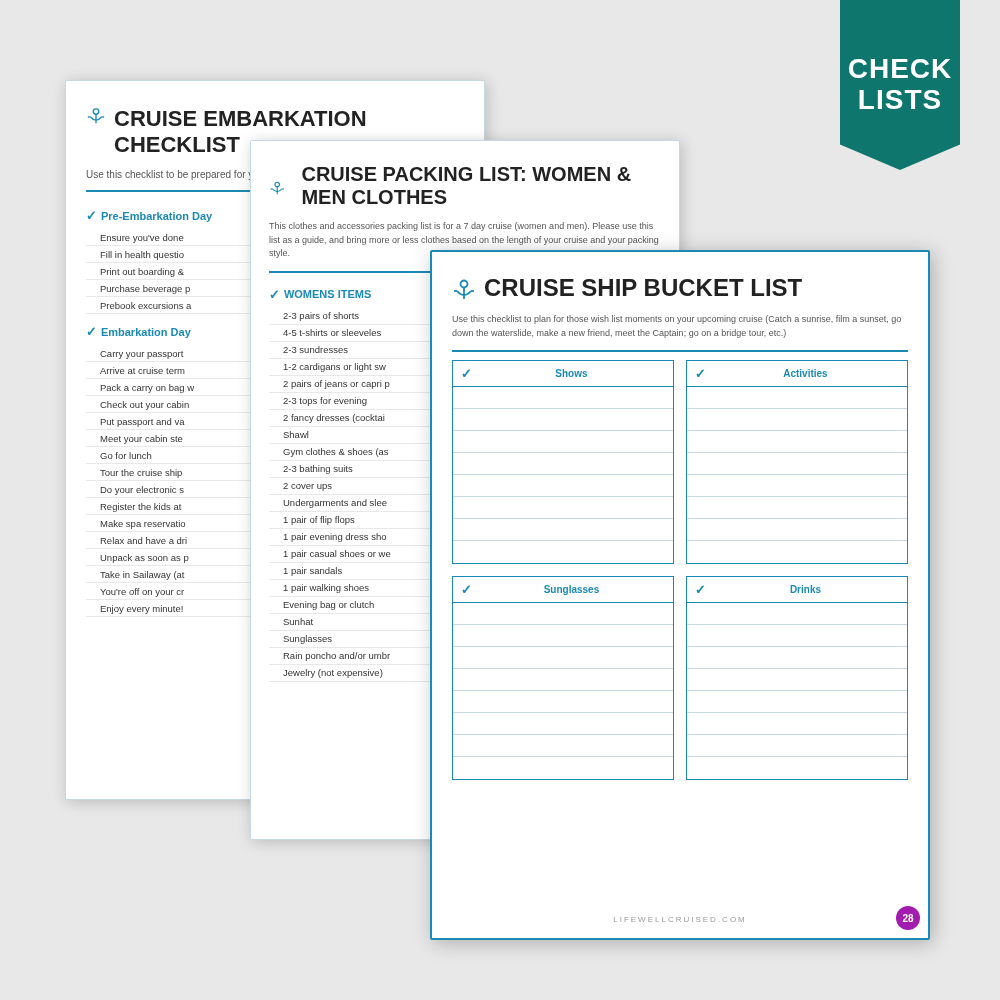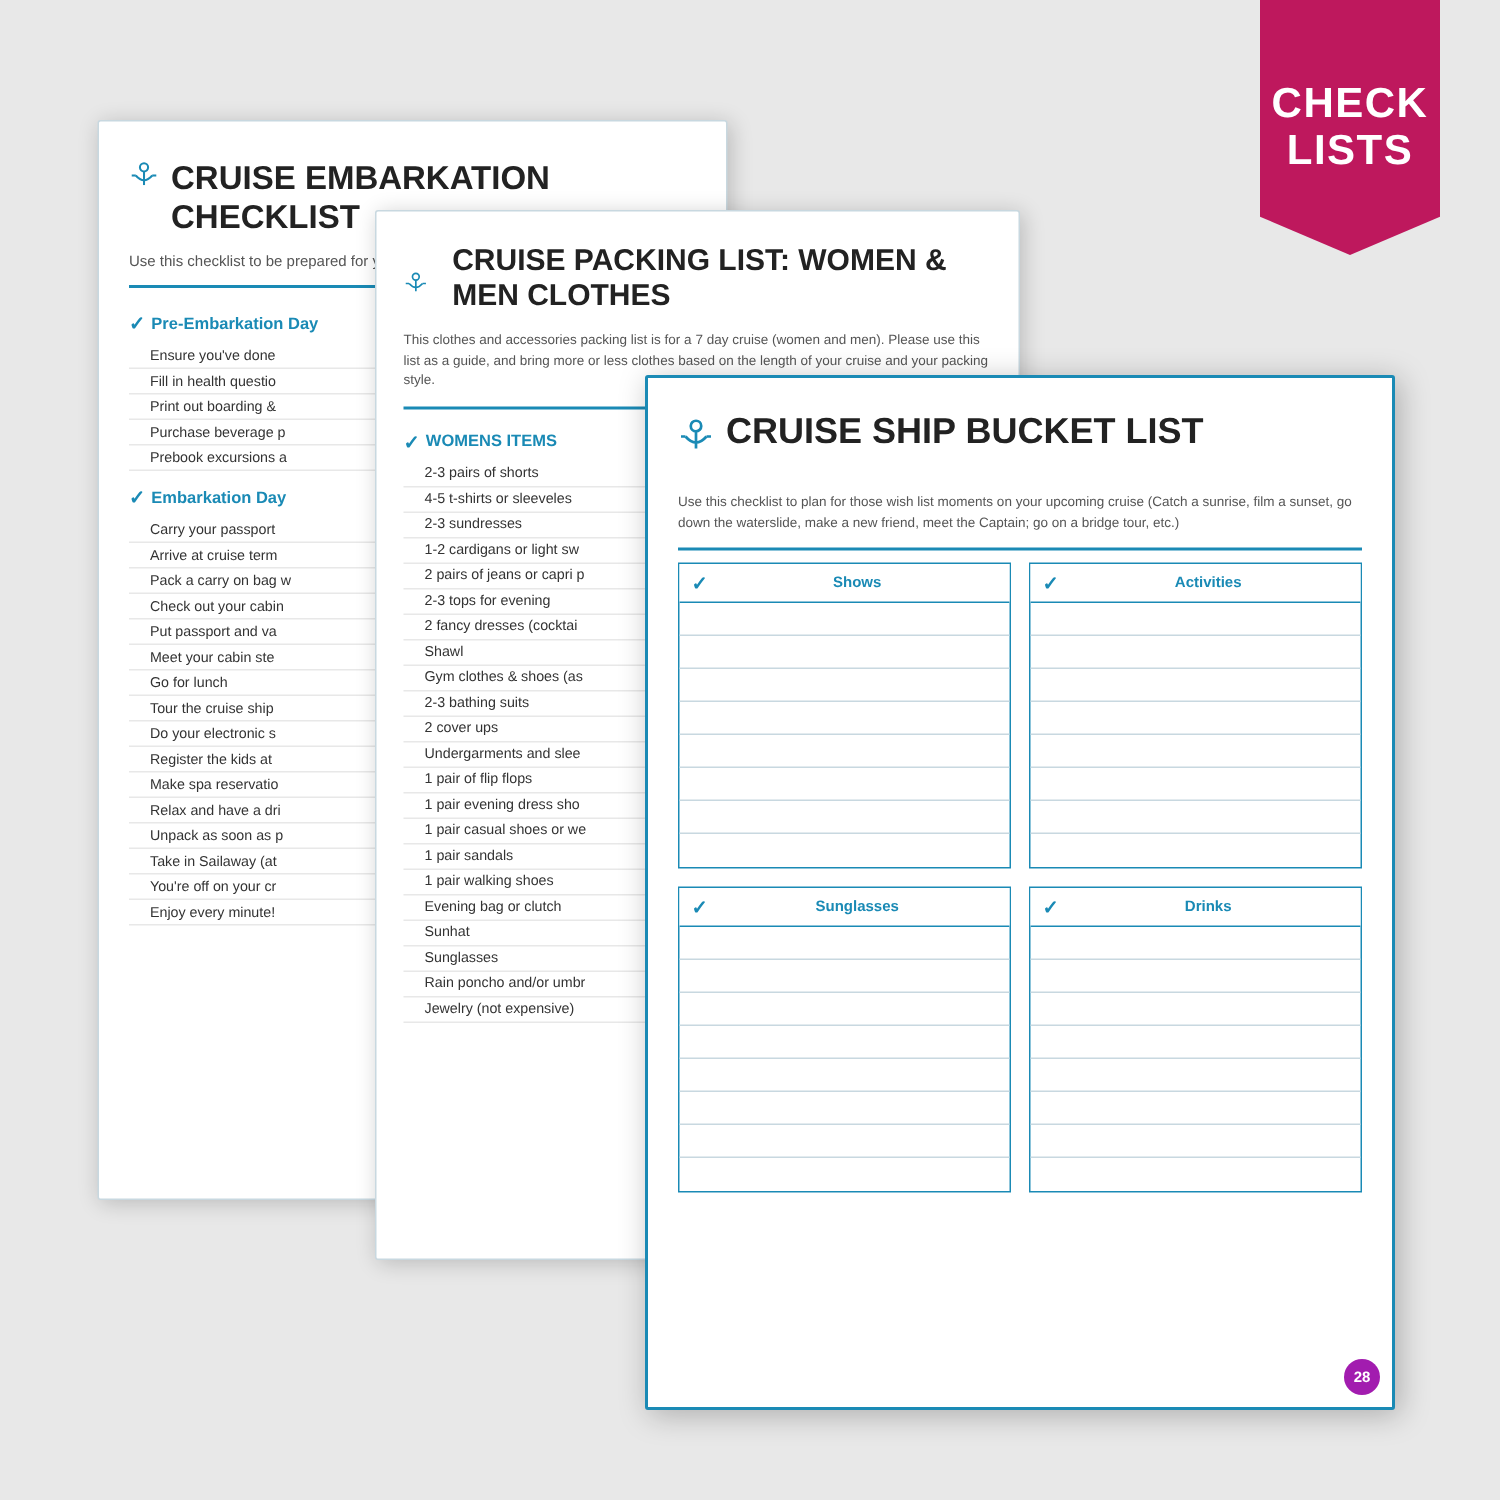--- a/index.html
+++ b/index.html
@@ -13,21 +13,21 @@
       overflow: hidden;
     }
 
     
     .banner {
       position: absolute;
       top: 0;
       right: 40px;
       width: 120px;
       height: 170px;
-      background: #be185d;
+      background: #0f766e;
       z-index: 100;
       display: flex;
       align-items: center;
       justify-content: center;
       clip-path: polygon(0 0, 100% 0, 100% 85%, 50% 100%, 0 85%);
     }
 
     .banner-text {
       color: white;
       font-size: 28px;
@@ -330,21 +330,21 @@
     <div class="packing-item">1 pair walking shoes</div>
     <div class="packing-item">Evening bag or clutch</div>
     <div class="packing-item">Sunhat</div>
     <div class="packing-item">Sunglasses</div>
     <div class="packing-item">Rain poncho and/or umbr</div>
     <div class="packing-item">Jewelry (not expensive)</div>
   </div>
 </div>
 
 <div class="paper paper-bucket">
-  <div style="display:flex;align-items:center;gap:8px;margin-bottom:20px;">
+  <div style="display:flex;align-items:center;gap:8px;margin-bottom:5px;">
     <svg width="24" height="24" viewBox="0 0 24 24">
       <circle cx="12" cy="5" r="3.5" fill="none" stroke="#1a8ab5" stroke-width="1.8"></circle>
       <line x1="12" y1="8.5" x2="12" y2="20" stroke="#1a8ab5" stroke-width="1.8"></line>
       <path d="M5 12 Q12 20 19 12" fill="none" stroke="#1a8ab5" stroke-width="1.8"></path>
       <line x1="5" y1="12" x2="2" y2="12" stroke="#1a8ab5" stroke-width="1.8"></line>
       <line x1="19" y1="12" x2="22" y2="12" stroke="#1a8ab5" stroke-width="1.8"></line>
     </svg>
     <div class="doc-title">CRUISE SHIP BUCKET LIST</div>
   </div>
   <div class="doc-subtitle">Use this checklist to plan for those wish list moments on your upcoming cruise (Catch a sunrise, film a sunset, go down the waterslide, make a new friend, meet the Captain; go on a bridge tour, etc.)</div>
@@ -405,14 +405,15 @@
       <div class="bucket-row"></div>
       <div class="bucket-row"></div>
       <div class="bucket-row"></div>
       <div class="bucket-row"></div>
       <div class="bucket-row"></div>
       <div class="bucket-row"></div>
       <div class="bucket-row"></div>
     </div>
   </div>
 
+  <div class="footer-text">LIFEWELLCRUISED.COM</div>
   <div class="page-number">28</div>
 </div>
 
 </body></html>

